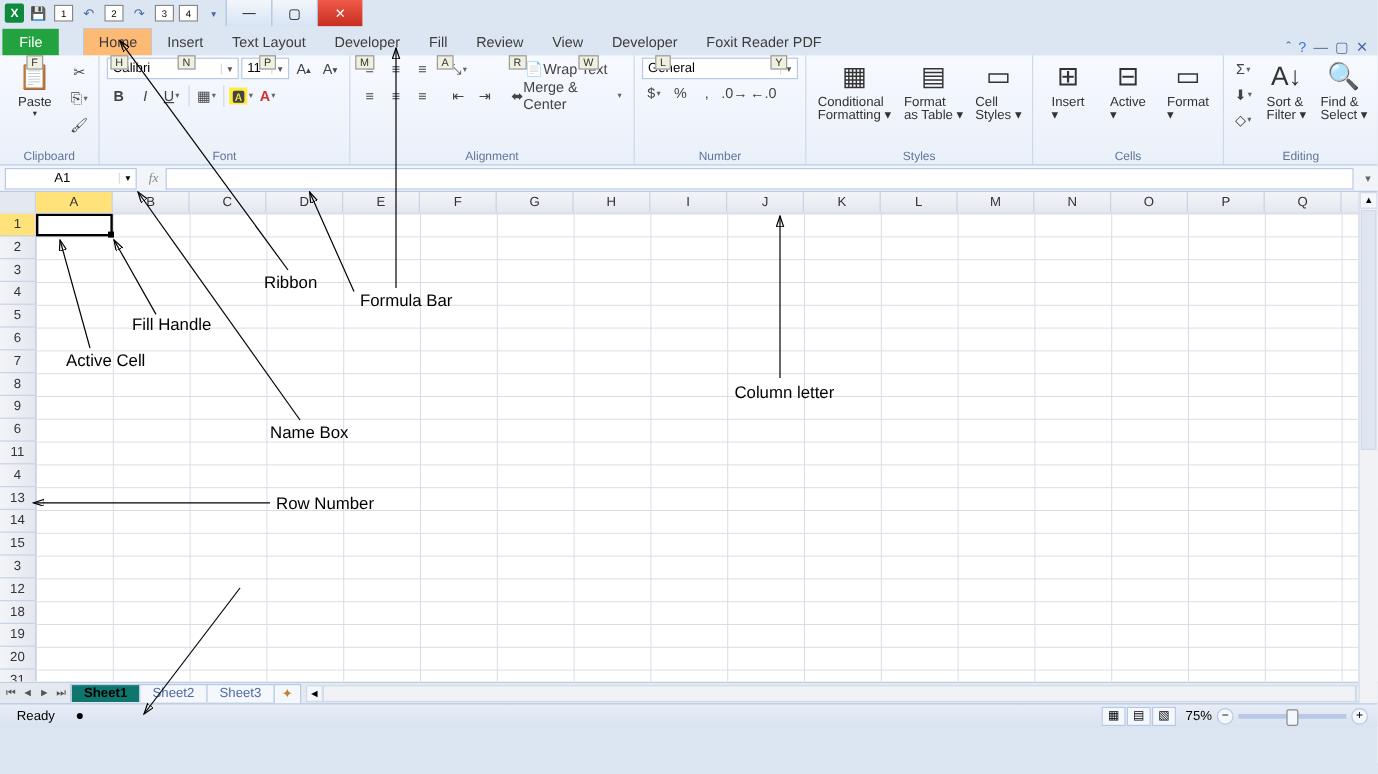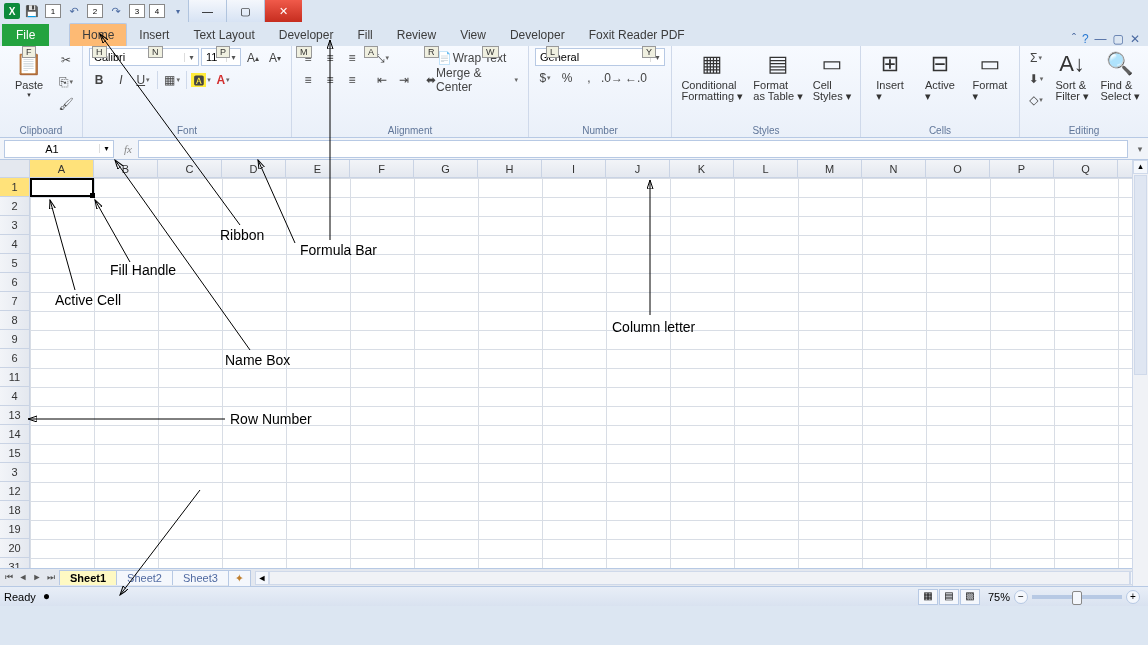--- a/index.html
+++ b/index.html
@@ -73,29 +73,29 @@
 
 .annot { position: absolute; left:0; top:0; pointer-events:none;}
 .annot text { font-size: 14px; fill:#000; font-family:"Segoe UI",sans-serif;}
 .annot line, .annot path { stroke:#000; stroke-width:1; fill:none;}
 
 
 .sheet-tabs { height: 18px; background: #e4e8ef; border-top:1px solid #b7c9e4; display:flex; align-items:center;}
 .st-nav { display:flex; padding:0 2px;}
 .st-nav .nb { width:14px; text-align:center; font-size:9px; color:#555;}
 .st { padding:1px 10px; border:1px solid #b7c9e4; border-bottom:none; background:#f4f7fc; font-size:11px; color:#506aa1; margin-left:-1px;}
-.st.active { background:#fef9c3; font-weight:bold; color:#000;}
+.st.active { background:#0f766e; font-weight:bold; color:#000;}
 .st.new { padding:1px 6px; color:#c08030;}
 .h-scroll { flex:1; display:flex; align-items:center; padding:0 4px;}
 .h-scroll .track { flex:1; height:14px; background:#f0f2f6; border:1px solid #cfd9ea; position:relative;}
 .h-scroll .arrow { width:14px; height:14px; border:1px solid #cfd9ea; background:#f4f7fc; text-align:center; font-size:9px; line-height:12px;}
 
 
 .status-bar { height: 20px; background: linear-gradient(#e8eef7,#d9e2f0); border-top:1px solid #b7c9e4; display:flex; align-items:center; font-size:11px;}
-.status-bar .ready { padding:0 4px;}
+.status-bar .ready { padding:0 14px;}
 .status-bar .spacer { flex:1;}
 .view-btns { display:flex; gap:1px;}
 .view-btns .vb { width:20px; height:16px; border:1px solid #b7c9e4; background:#f4f7fc; font-size:10px; text-align:center;}
 .zoom { display:flex; align-items:center; gap:4px; padding:0 8px;}
 .zoom .slider { width:90px; height:4px; background:#b7c9e4; position:relative;}
 .zoom .slider::after { content:""; position:absolute; left:50%; top:-4px; width:8px; height:12px; background:#f4f7fc; border:1px solid #888; border-radius:2px; transform:translateX(-50%);}
 .zbtn { width:14px; height:14px; border:1px solid #b7c9e4; border-radius:7px; background:#f4f7fc; text-align:center; font-size:10px; line-height:12px;}
 
 
 .v-scroll { position:absolute; right:0; top:160px; width:16px; height:426px; background:#f0f2f6; border-left:1px solid #cfd9ea;}

